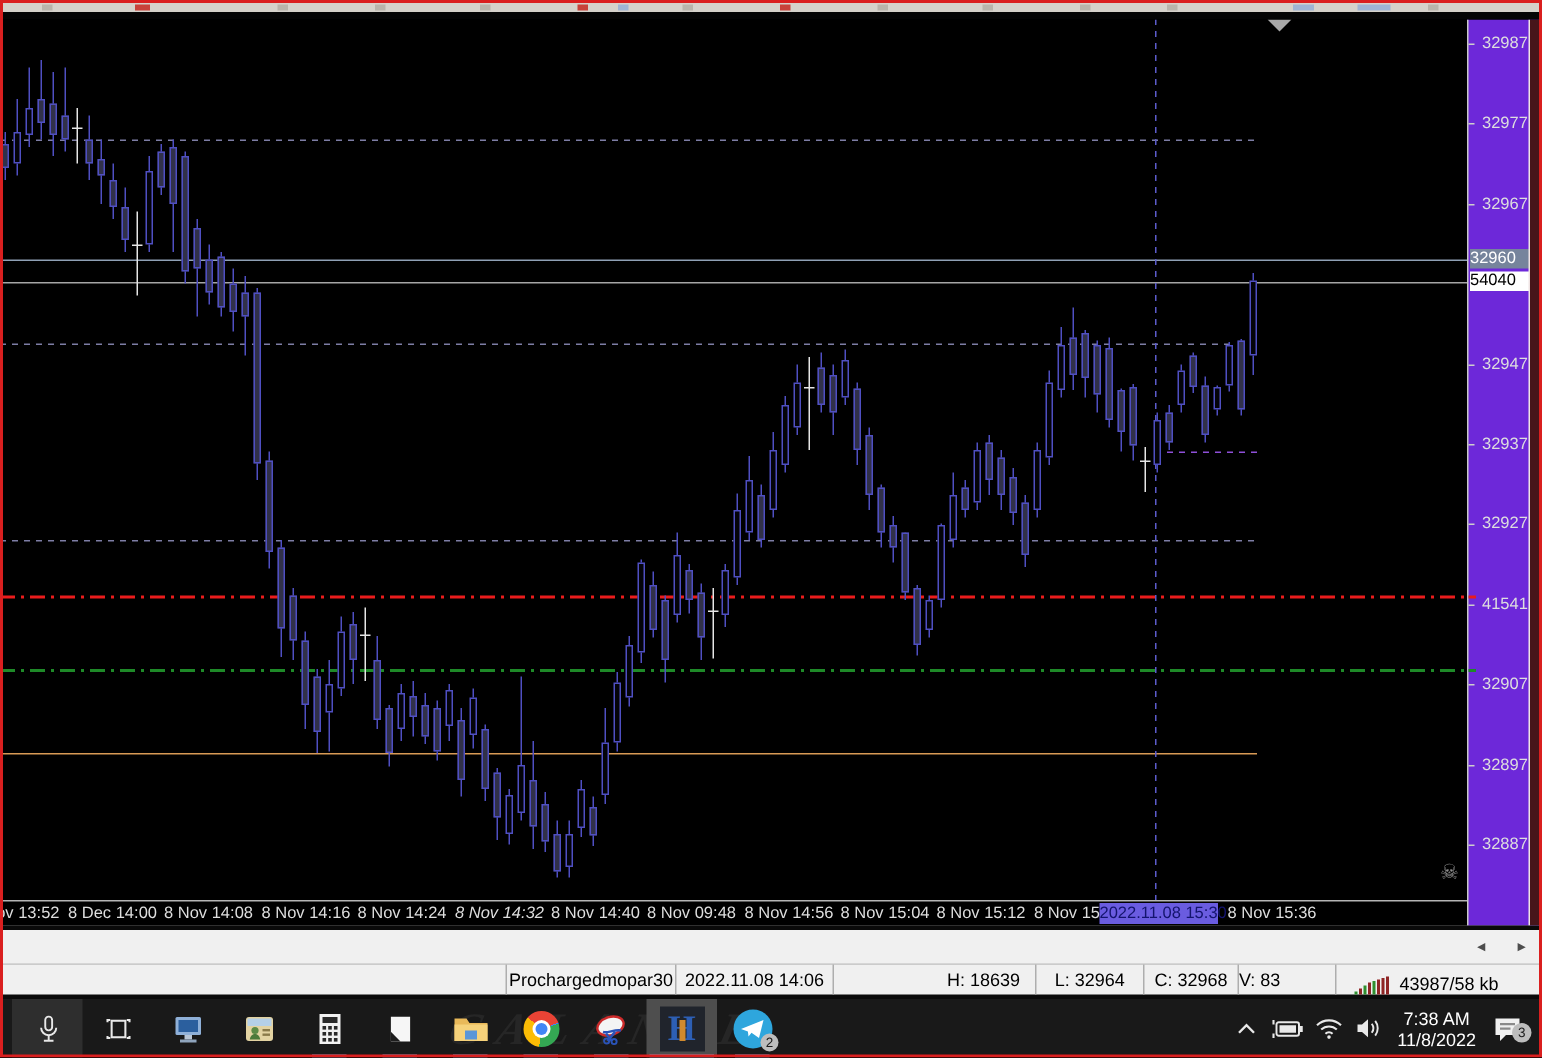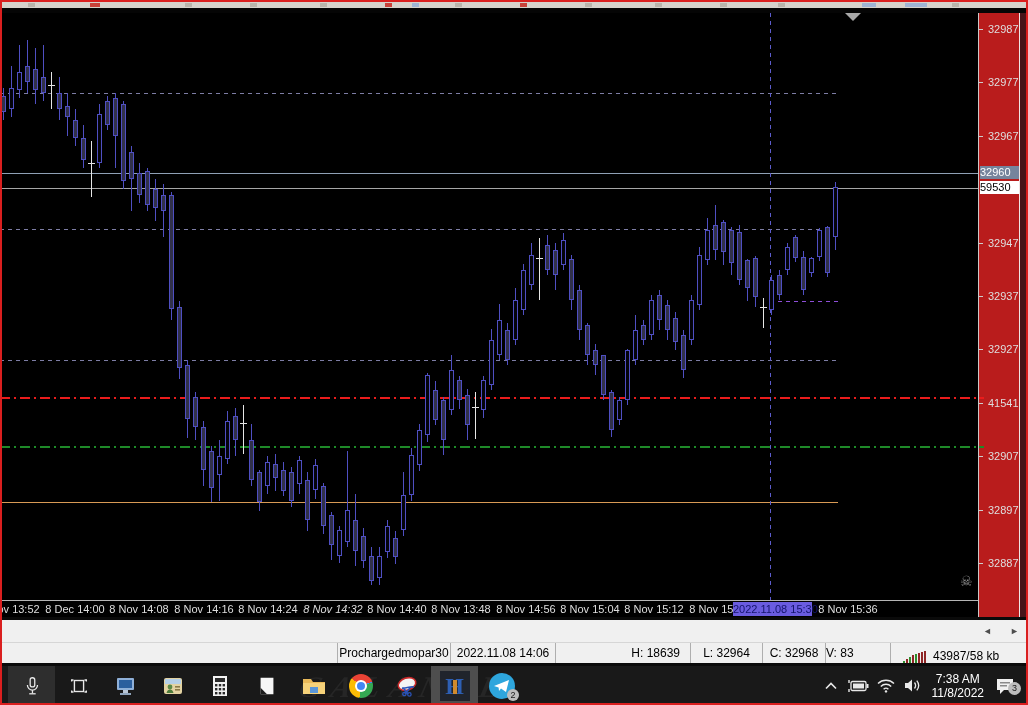--- a/index.html
+++ b/index.html
@@ -26,21 +26,21 @@
   .body.up   { background:#04040a; }
   .body.down { background:#31314a; }
   .body.doji { border:none; background:#e6e6e6; height:1px; }
   .wick.doji { background:#e6e6e6 !important; }
   .marker-tri { position:absolute; width:0; height:0; z-index:4;
     border-left:8px solid transparent; border-right:8px solid transparent;
     border-top:8px solid #a8a8a8; }
   .skull { position:absolute; color:#8f8f8f; font-size:14px; z-index:4; }
 
   #price-axis { position:absolute; top:0; right:0; bottom:0; width:50px;
-    background:#b91c1c; border-left:1px solid #c9c9c9; z-index:5; }
+    background:#6d28d9; border-left:1px solid #c9c9c9; z-index:5; }
   .p-label { position:absolute; left:9px; font-size:11px; color:#dedede; white-space:nowrap; }
   .p-tick  { position:absolute; left:0; width:4px; height:1px; background:#cdcdcd; }
   .p-tick.c-red { background:#ea1c1c; width:5px; height:2px; }
   .p-tick.c-green { background:#1e8a28; width:5px; height:2px; }
   .p-box { position:absolute; left:1px; width:47px; height:13px; font-size:11px;
     text-align:left; line-height:13px; z-index:6; }
 
   #time-axis { position:absolute; left:0; right:50px; bottom:0; height:17px;
     background:#000; border-top:1px solid #b5b5b5; overflow:hidden; z-index:4; }
   .t-label { position:absolute; top:2px; transform:translateX(-50%); font-size:11px;
@@ -364,31 +364,31 @@
         <div class="p-label" style="top: 330px;">32927</div>
         <div class="p-tick" style="top: 390px;"></div>
         <div class="p-label" style="top: 384px;">41541</div>
         <div class="p-tick" style="top: 443px;"></div>
         <div class="p-label" style="top: 437px;">32907</div>
         <div class="p-tick" style="top: 497px;"></div>
         <div class="p-label" style="top: 491px;">32897</div>
         <div class="p-tick" style="top: 550px;"></div>
         <div class="p-label" style="top: 544px;">32887</div>
         <div class="p-box" style="top: 153px; background: rgb(118, 132, 156); color: rgb(255, 255, 255);">32960</div>
-        <div class="p-box" style="top: 168px; background: rgb(255, 255, 255); color: rgb(0, 0, 0);">59530</div>
+        <div class="p-box" style="top: 168px; background: rgb(255, 255, 255); color: rgb(0, 0, 0);">54040</div>
       </div>
     <div id="time-axis">
         <div class="t-label" style="left: 10px;">8 Nov 13:52</div>
         <div class="t-label" style="left: 75px;">8 Dec 14:00</div>
         <div class="t-label" style="left: 139px;">8 Nov 14:08</div>
         <div class="t-label" style="left: 204px;">8 Nov 14:16</div>
         <div class="t-label" style="left: 268px;">8 Nov 14:24</div>
         <div class="t-label" style="left: 333px; font-style: italic;">8 Nov 14:32</div>
         <div class="t-label" style="left: 397px;">8 Nov 14:40</div>
-        <div class="t-label" style="left: 461px;">8 Nov 13:48</div>
+        <div class="t-label" style="left: 461px;">8 Nov 09:48</div>
         <div class="t-label" style="left: 526px;">8 Nov 14:56</div>
         <div class="t-label" style="left: 590px;">8 Nov 15:04</div>
         <div class="t-label" style="left: 654px;">8 Nov 15:12</div>
         <div class="t-label" style="left: 719px;">8 Nov 15:20</div>
         <div class="t-label" style="left: 848px;">8 Nov 15:36</div>
         <div class="t-highlight" style="left: 733px; width: 79px; background: rgb(106, 92, 224); color: rgb(20, 20, 110);">2022.11.08 15:30</div>
       </div>
     <div class="right-strip"></div>
   </div>
 

